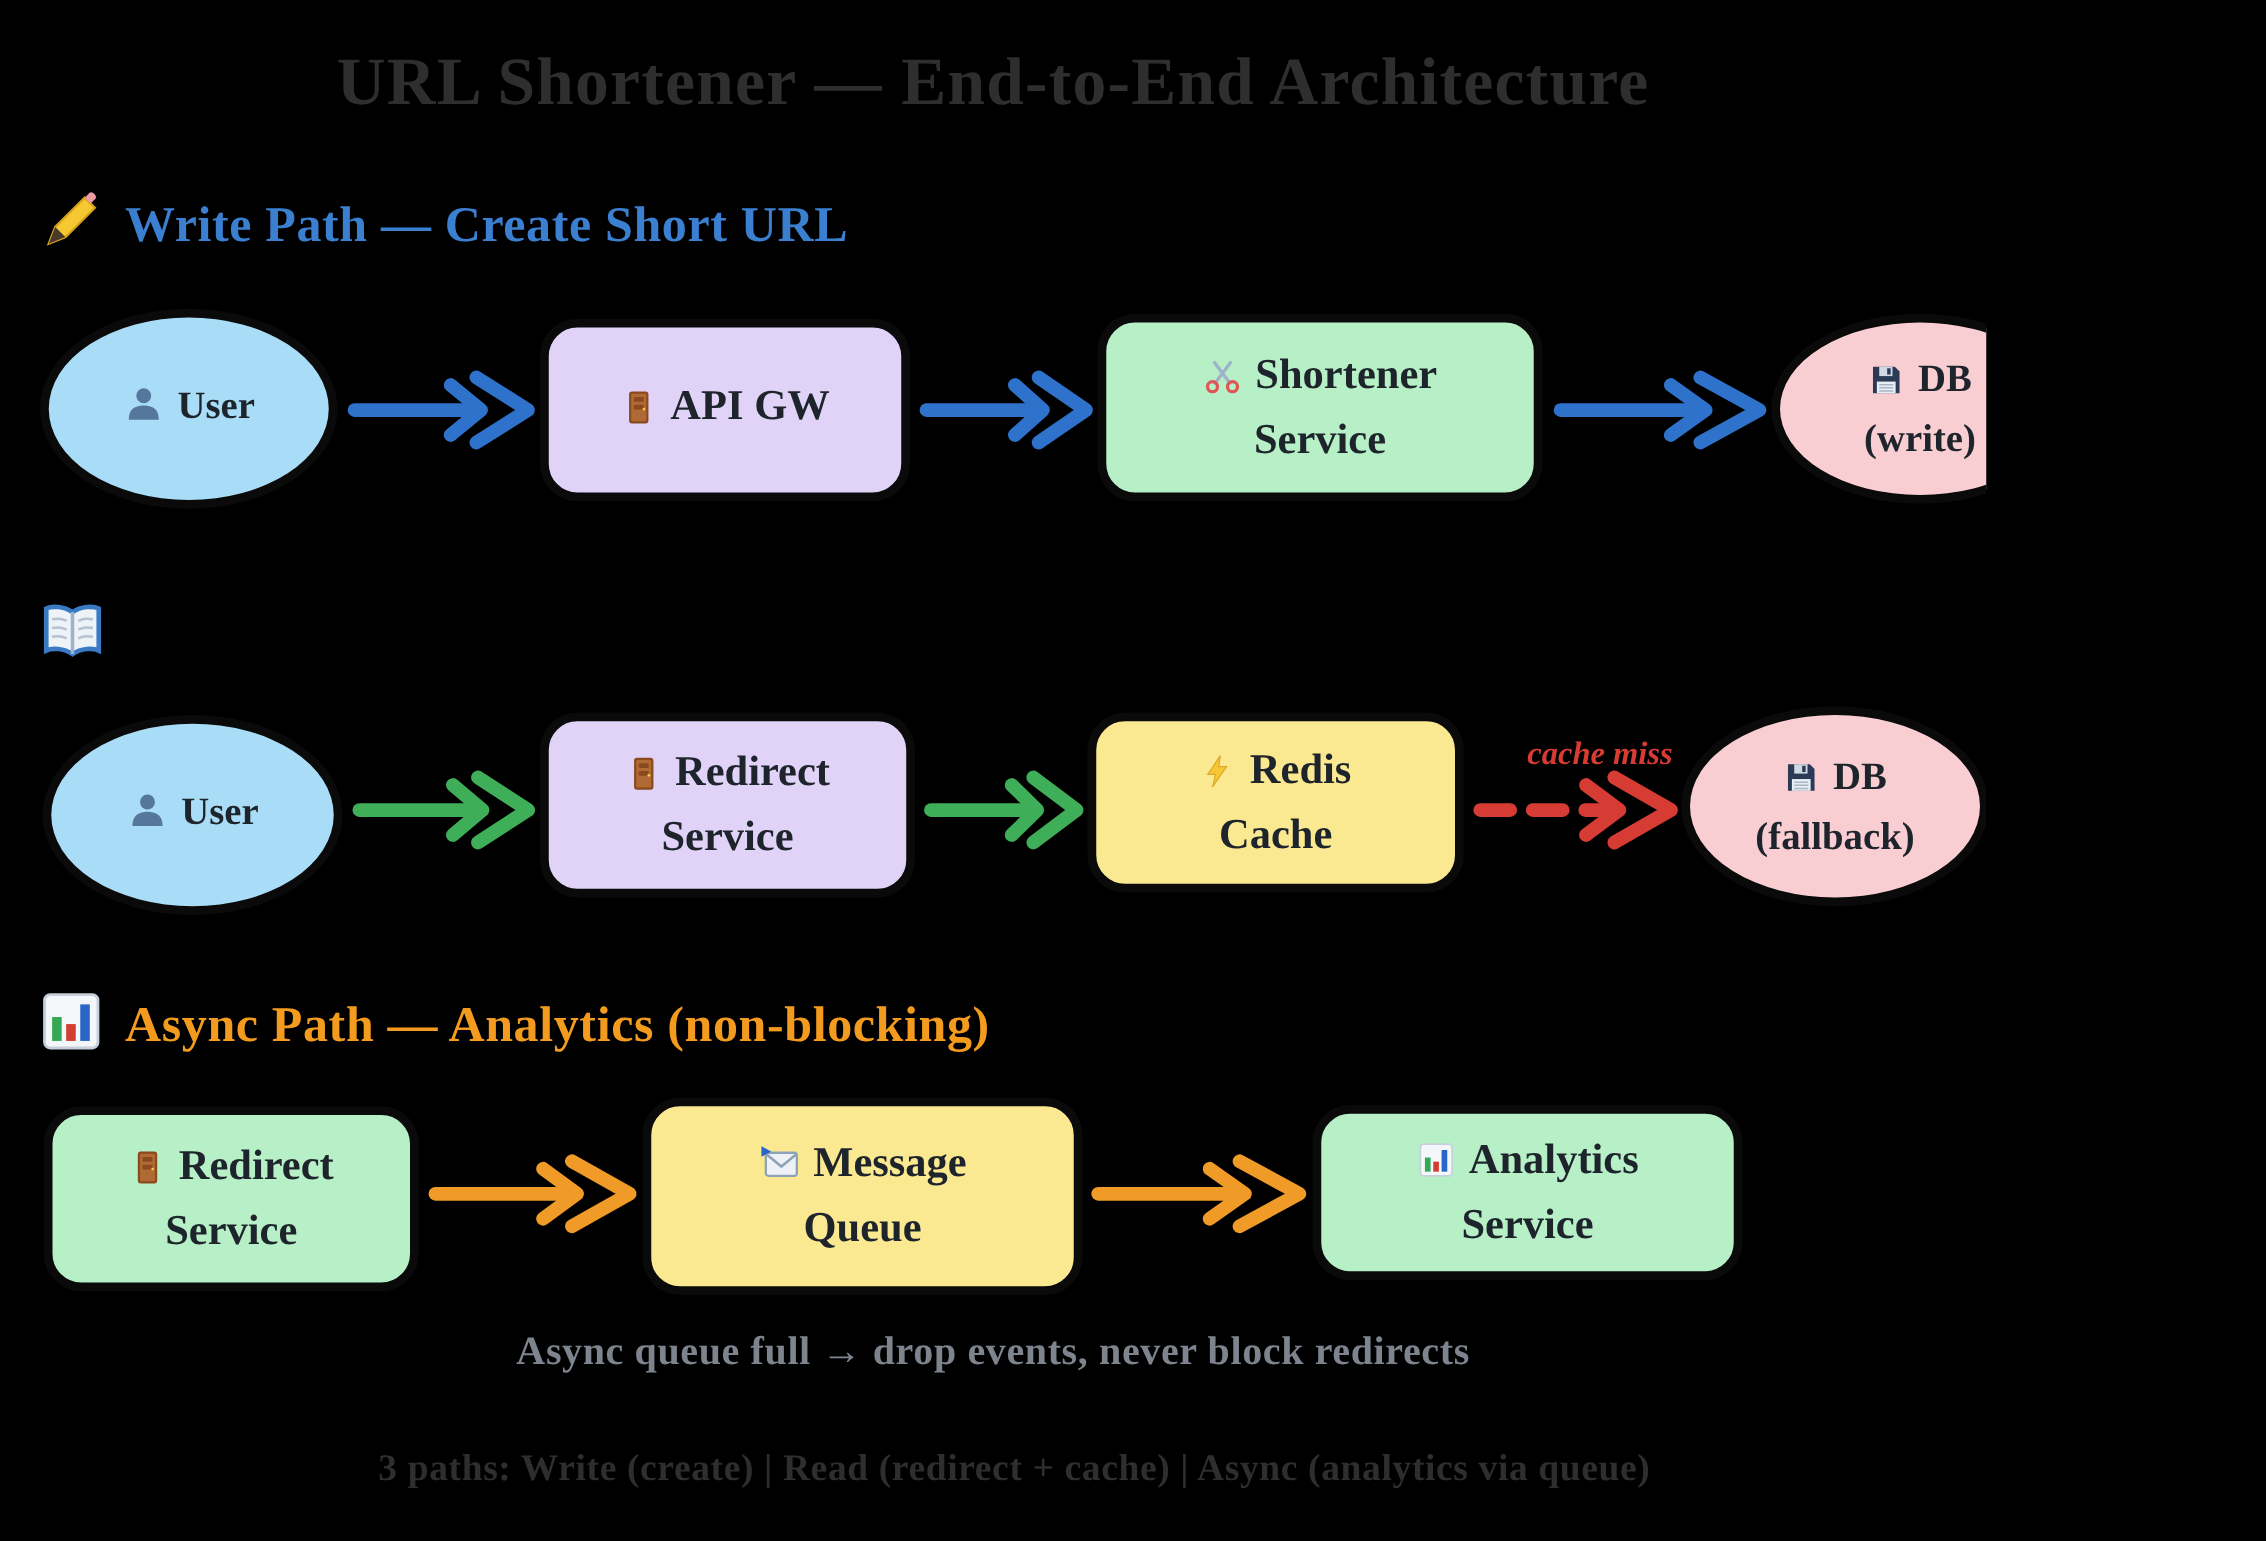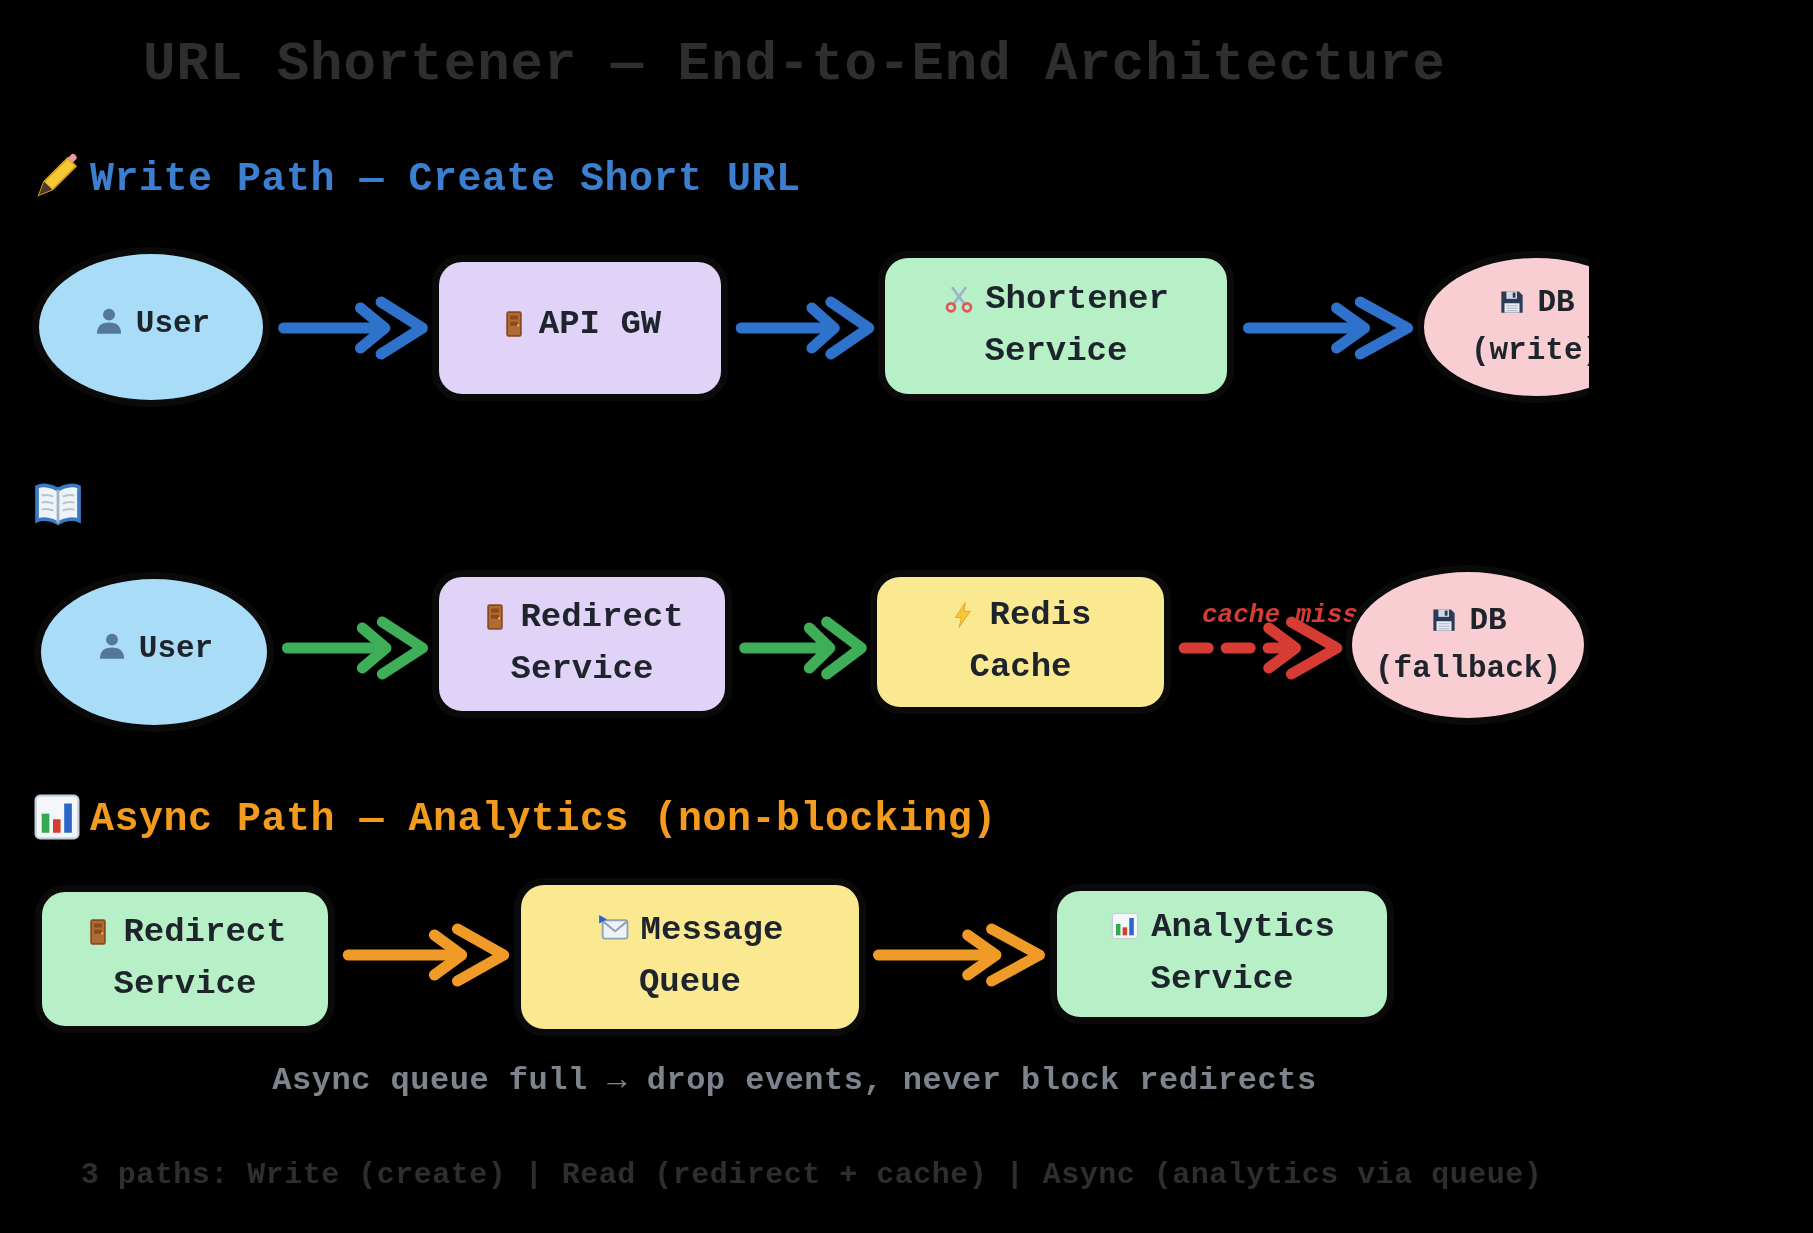--- a/index.html
+++ b/index.html
@@ -1,22 +1,22 @@
 <!DOCTYPE html>
 <html style="--title_gray: #2e2e2e; --caption_gray: #7e848d; --header_write: #3b7fd0; --header_read: #3cae57; --header_async: #f39b1e; --arrow_blue: #2e72cc; --arrow_green: #3fae58; --arrow_orange: #f09b27; --arrow_red: #d63c34; --node_blue: #a9dcf6; --node_purple: #e1d3f8; --node_green: #b7efc6; --node_yellow: #fbe992; --node_pink: #f9ced3;"><head>
 <meta charset="utf-8">
 <style>
   html,body{margin:0;padding:0;background:#000;}
   #stage{position:relative;width:1589px;height:1233px;background:#000;overflow:hidden;
-         font-family:Liberation Mono, monospace;}
+         font-family:Liberation Serif, serif;}
 
   
   .title{position:absolute;left:0;top:34px;width:100%;text-align:center;
          font-size:54px;font-weight:700;letter-spacing:1px;color:var(--title_gray,#2e2e2e);}
-  .sec-header{position:absolute;display:flex;align-items:center;gap:6px;}
+  .sec-header{position:absolute;display:flex;align-items:center;gap:16px;}
   .sec-header .htext{font-size:40px;font-weight:700;letter-spacing:.5px;}
   .sec-header.write .htext{color:var(--header_write,#3b7fd0);}
   .sec-header.read  .htext{color:var(--header_read,#3cae57);}
   .sec-header.async .htext{color:var(--header_async,#f39b1e);}
   .caption{position:absolute;left:0;top:1062px;width:100%;text-align:center;
            font-size:32px;font-weight:600;color:var(--caption_gray,#7e848d);letter-spacing:.5px;}
   .footer{position:absolute;left:17px;top:1158px;width:100%;text-align:center;
           font-size:30px;font-weight:700;color:var(--title_gray,#2e2e2e);letter-spacing:.5px;}
 
   
@@ -186,21 +186,21 @@
     <div class="nlabel">
       <span class="icon">
         <svg width="30" height="30" viewBox="0 0 24 24">
           <path d="M13 2 5 14h5l-2 8 9-13h-5z" fill="#f6c934" stroke="#e0a92a" stroke-width="0.8"></path>
         </svg>
       </span><span class="ntext">Redis
 Cache</span>
     </div>
   </div>
 
-  <div class="edge-label" style="left:1196px;top:600px;width:168px;">cache miss</div>
+  <div class="edge-label" style="left:1196px;top:588px;width:168px;">cache miss</div>
 
   <svg class="arrow red" style="left:1178px;top:610px;width:165px;" viewBox="0 0 160 76" preserveAspectRatio="none">
     <path class="shaft" d="M6 38 H108"></path>
     <path class="head2" d="M88 18 L114 38 L88 58"></path>
     <path class="head" d="M110 12 L154 38 L110 64"></path>
   </svg>
 
   <div class="node ellipse fill-pink" style="left:1345px;top:565px;width:246px;height:160px;">
     <div class="nlabel">
       <span class="icon">

